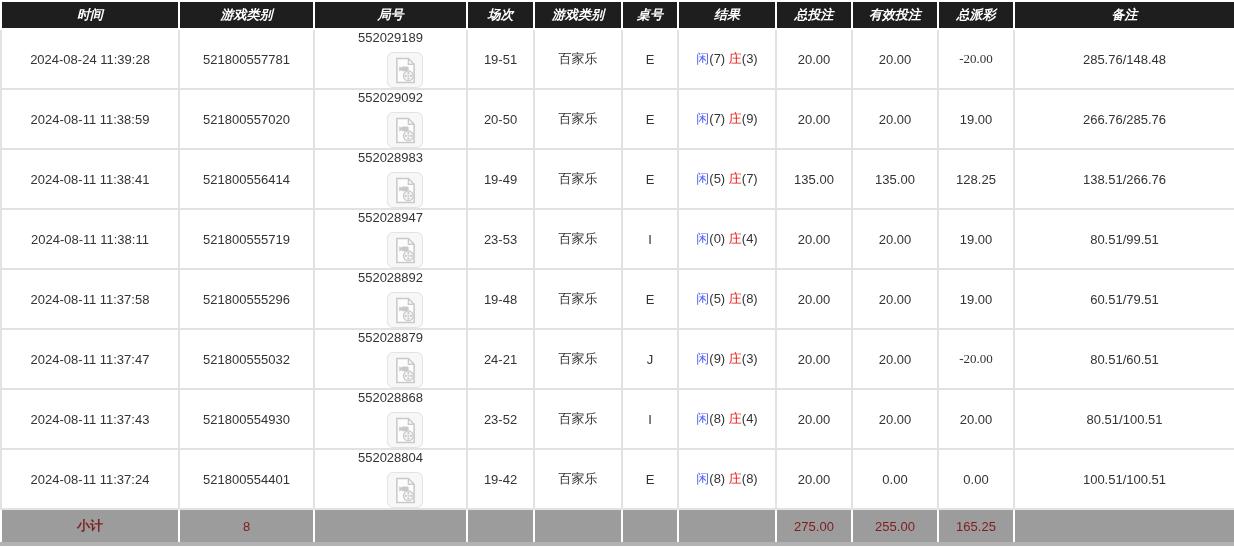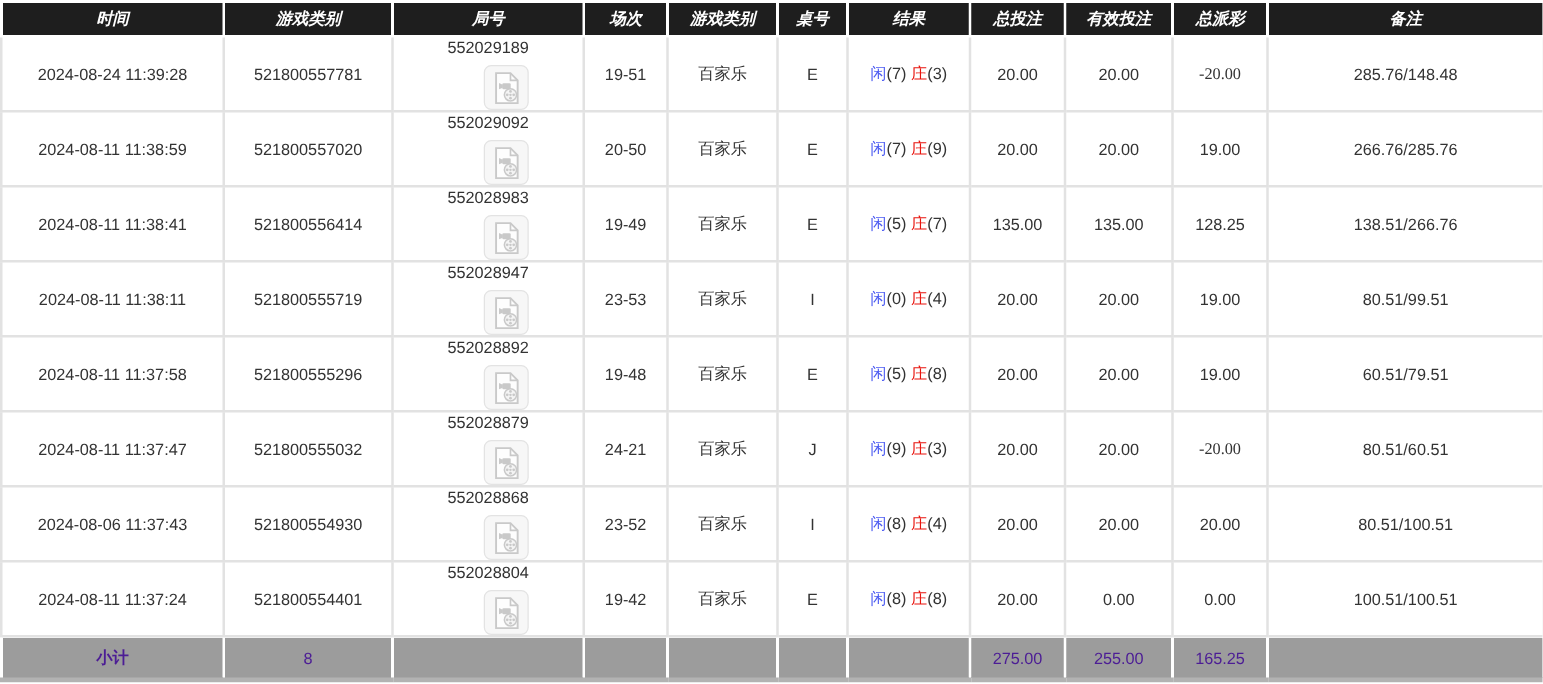--- a/index.html
+++ b/index.html
@@ -35,21 +35,21 @@
   .records-table tbody td {
     background: #ffffff;
     height: 54px;
     border: 2px solid #e2e2e2;
     font-size: 13px;
     color: #333333;
   }
   
   .records-table tfoot td {
     background: #9c9c9c;
-    color: #4c1d95;
+    color: #7f1d1d;
     height: 35px;
     border: 2px solid #ffffff;
     font-size: 13px;
   }
   .records-table tfoot td.f-label { font-weight: bold; }
   .records-table tfoot tr:last-child td { border-bottom: 4px solid #b2b2b2; }
 
   .t-blue { color: #2e7cf6; }
   .t-red  { color: #f5121d; font-family: Liberation Serif, serif; }
   .r-player { color: #4d5cf2; }
@@ -281,21 +281,21 @@
         <td>24-21</td>
         <td>百家乐</td>
         <td>J</td>
         <td><span class="r-player">闲</span><span class="r-score">(9)</span> <span class="r-banker">庄</span><span class="r-score">(3)</span></td>
         <td class="t-blue">20.00</td>
         <td>20.00</td>
         <td class="t-red">-20.00</td>
         <td>80.51/60.51</td>
       </tr>
       <tr>
-        <td>2024-08-06 11:37:43</td>
+        <td>2024-08-11 11:37:43</td>
         <td>521800554930</td>
         <td><span class="round-wrap">
             <span>552028868</span>
             <button class="video-btn">
               <span>
                 <svg viewBox="0 0 24 28" width="23" height="27" aria-hidden="true">
                   <path d="M3 1.5 H15 L21 7.5 V26.5 H3 Z" fill="#fdfdfd" stroke="#c9c9c9" stroke-width="1.6"></path>
                   <path d="M15 1.5 V7.5 H21" fill="none" stroke="#c9c9c9" stroke-width="1.4"></path>
                   <path d="M8.6 11.2 L5.4 9.8 V15 L8.6 13.6 Z" fill="#c9c9c9"></path>
                   <rect x="8.2" y="9.9" width="7" height="5" rx="1" fill="#c9c9c9"></rect>

